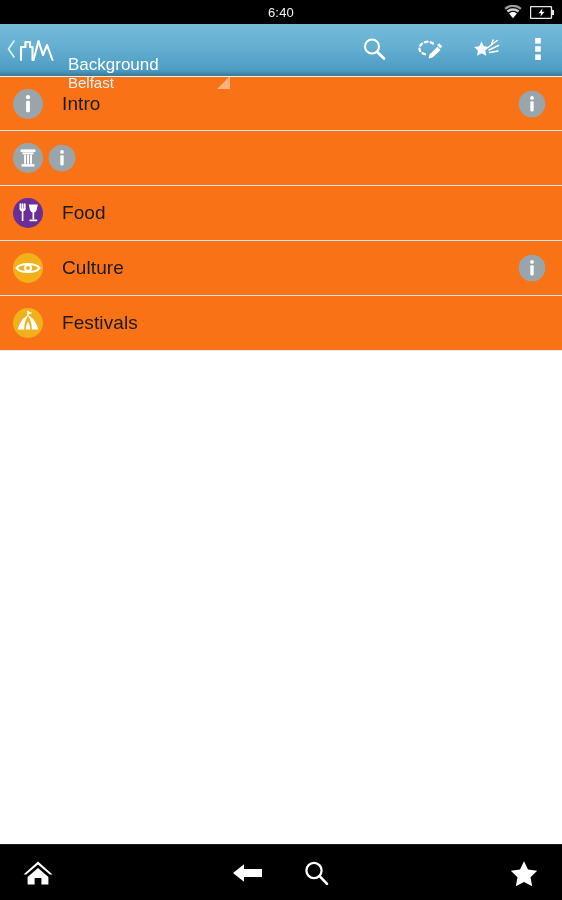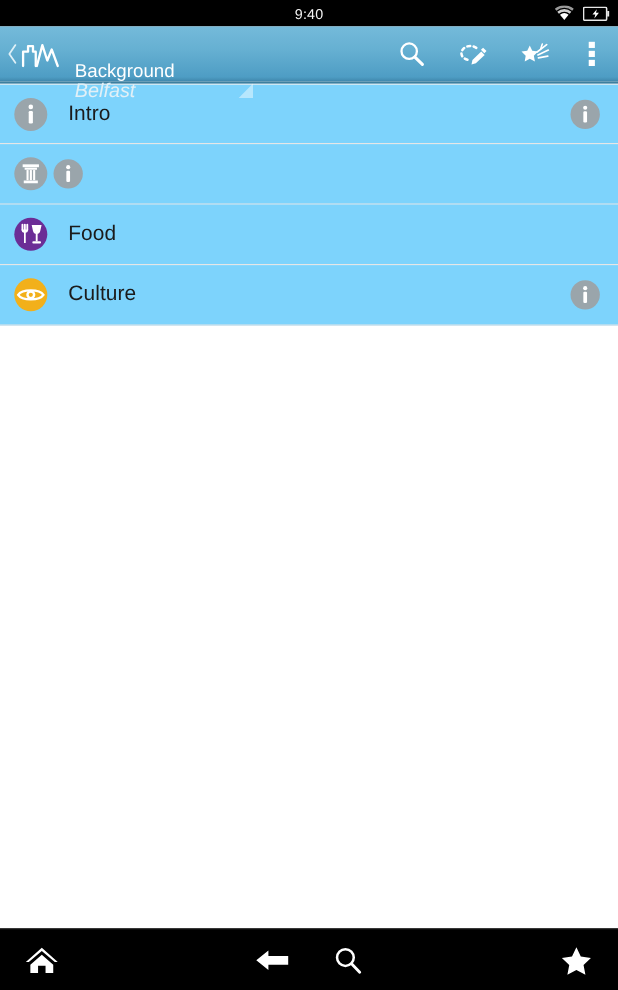--- a/index.html
+++ b/index.html
@@ -32,36 +32,36 @@
     flex:0 0 52px; height:52px;
     background:linear-gradient(to bottom,#74bada 0%,#66b0d2 42%,#4e9dc4 92%,#3f86ab 100%);
     border-bottom:2px solid #3c7f9f;
     display:flex; align-items:center; position:relative;
   }
   .appbar-left { display:flex; align-items:center; padding-left:4px; flex:0 0 auto; }
   .back-chevron { width:14px; display:flex; justify-content:center; align-items:center; }
   .applogo { width:38px; height:38px; display:flex; align-items:center; justify-content:center; }
   .titles { margin-left:12px; display:flex; flex-direction:column; justify-content:center; position:relative; min-width:150px; }
   .title-main { font-size:17px; color:#ffffff; line-height:20px; font-weight:400;margin-top:47px; }
-  .title-sub { font-size:18px; color:#e2f0f7; line-height:15px;font-style:italic; }
+  .title-sub { font-size:15px; color:#e2f0f7; line-height:15px; }
   .spinner-caret { position:absolute; right:-12px; bottom:1px; width:0; height:0;
     border-left:13px solid transparent; border-bottom:13px solid rgba(255,255,255,.45); }
   .appbar-actions { margin-left:auto; display:flex; align-items:center; height:52px; }
   .action {
     width:56px; height:52px; display:flex; align-items:center; justify-content:center;
     cursor:pointer;
   }
   .action.overflow { width:48px; }
   .action svg { display:block; }
 
   
   .list { flex:1 1 auto; background:#ffffff; overflow:hidden; }
   .row {
     height:55px; display:flex; align-items:center;
-    border-bottom:1px solid #e6e6e6; background:#7dd3fc;
+    border-bottom:1px solid #e6e6e6; background:#f97316;
     padding-left:10px; padding-right:14px; cursor:pointer;
   }
   .row:first-child { border-top:1px solid #f0f0f0; }
   .row-icon { flex:0 0 36px; width:36px; height:36px; display:flex; align-items:center; justify-content:center; }
   .row-icon svg { display:block; }
   .row-label {
     flex:1 1 auto; margin-left:16px;
     font-size:19px; color:#1b1b1b; line-height:22px; letter-spacing:.1px;
   }
   .row-info { flex:0 0 32px; width:32px; height:32px; display:flex; align-items:center; justify-content:center; }
@@ -79,21 +79,21 @@
   .nav-search { position:absolute; left:290px; width:52px; }
   .nav-star { position:absolute; right:14px; width:48px; }
   .nav-btn svg { display:block; }
 </style>
 </head>
 <body>
 
 <div class="phone">
 
   <div class="statusbar">
-    <div class="status-time">9:40</div>
+    <div class="status-time">6:40</div>
     <div class="status-right">
       <span>
         <svg width="18" height="14" viewBox="0 0 18 14">
           <path d="M9 13.2 L5.1 8.4 a6.3 6.3 0 0 1 7.8 0 Z" fill="#ffffff"></path>
           <path d="M2.6 5.6 a9.7 9.7 0 0 1 12.8 0 l-1.5 1.9 a7.4 7.4 0 0 0 -9.8 0 Z" fill="#cfcfcf"></path>
           <path d="M0.4 2.9 a13.2 13.2 0 0 1 17.2 0 l-1.4 1.8 a11 11 0 0 0 -14.4 0 Z" fill="#9b9b9b"></path>
         </svg>
       </span>
       <span>
         <svg width="24" height="13" viewBox="0 0 24 13">
@@ -240,20 +240,34 @@
       <span class="row-label">Culture</span>
       <span class="row-info">
         <svg width="32" height="32" viewBox="0 0 36 36">
           <circle cx="18" cy="18" r="15" fill="#9aa5ab"></circle>
           <circle cx="18" cy="11.2" r="2.1" fill="#ffffff"></circle>
           <rect x="16.1" y="14.8" width="3.8" height="11.5" rx="1.2" fill="#ffffff"></rect>
         </svg>
       </span>
     </div>
 
+    <div class="row">
+      <span class="row-icon">
+        <svg width="36" height="36" viewBox="0 0 36 36">
+          <circle cx="18" cy="18" r="15" fill="#f2b01a"></circle>
+          <path d="M18 6.4 L18 10.4" stroke="#ffffff" stroke-width="1.6" stroke-linecap="round"></path>
+          <path d="M18.6 6.6 L22.4 7.9 L18.6 9.4 Z" fill="#ffffff"></path>
+          <path d="M18 10.6 C13.4 12.4 9.4 17.4 7.8 24.6 h6.3 C14.1 19.4 15.8 14 18 10.6 Z" fill="#ffffff"></path>
+          <path d="M18 10.6 C20.2 14 21.9 19.4 21.9 24.6 h6.3 C26.6 17.4 22.6 12.4 18 10.6 Z" fill="#ffffff"></path>
+          <path d="M15.6 24.6 C16 20.8 16.9 18.2 18 16.6 C19.1 18.2 20 20.8 20.4 24.6 Z" fill="#ffffff"></path>
+        </svg>
+      </span>
+      <span class="row-label">Festivals</span>
+      <span class="row-info hidden"></span>
+    </div>
 
   </div>
 
   <div class="bottomnav">
 
     <div class="nav-btn nav-home">
       <span>
         <svg width="34" height="32" viewBox="0 0 34 32">
           <path d="M17 4.5 L2.5 17.5 L5.2 17.5 L17 7.6 L28.8 17.5 L31.5 17.5 Z" fill="#ffffff"></path>
           <path d="M17 11 L6.6 20 L6.6 27.5 L13.6 27.5 L13.6 21 L20.4 21 L20.4 27.5 L27.4 27.5 L27.4 20 Z" fill="#ffffff"></path>

